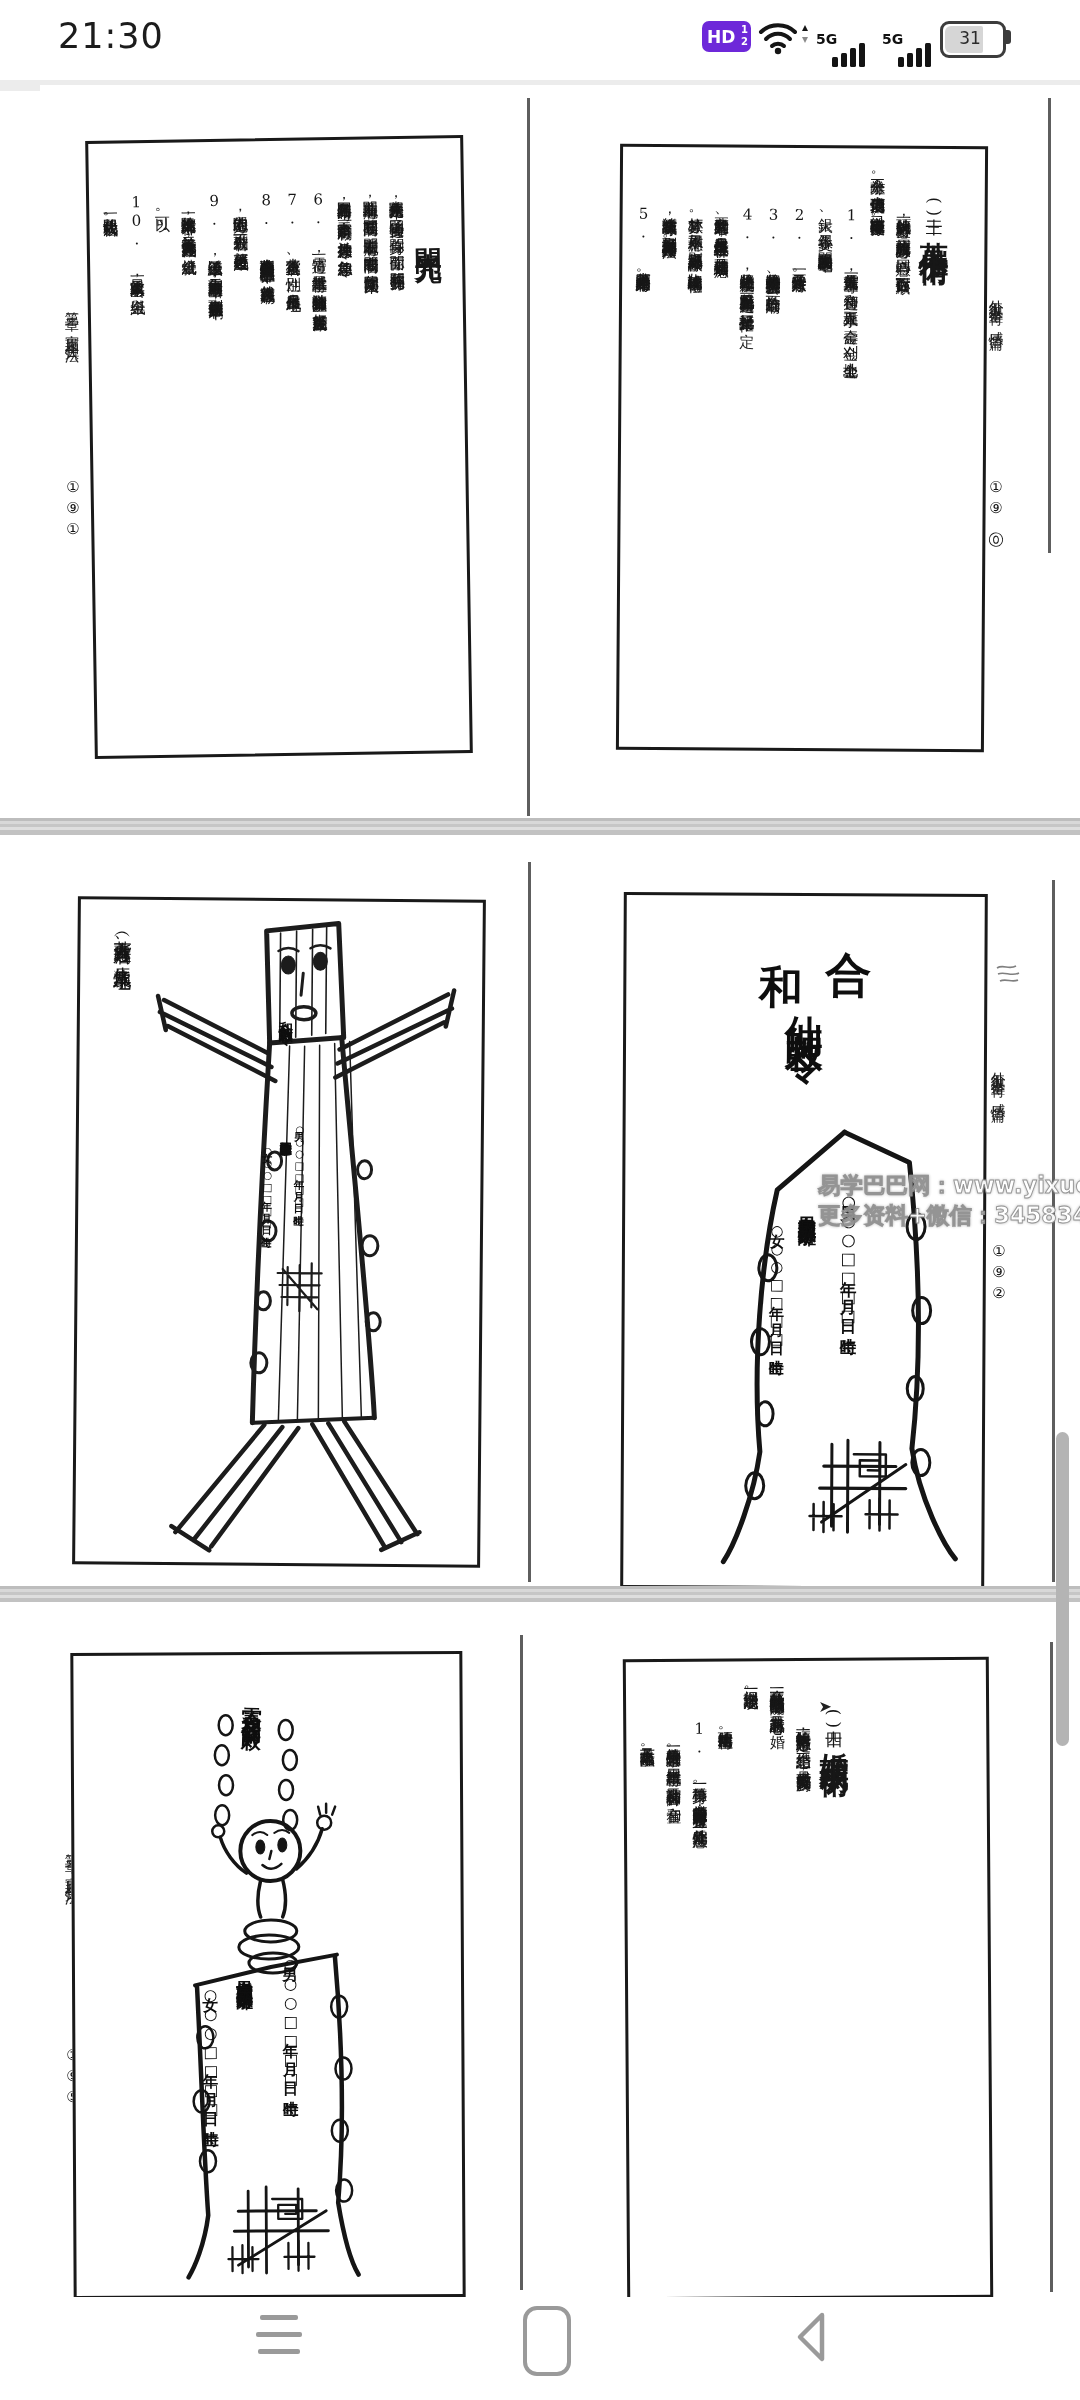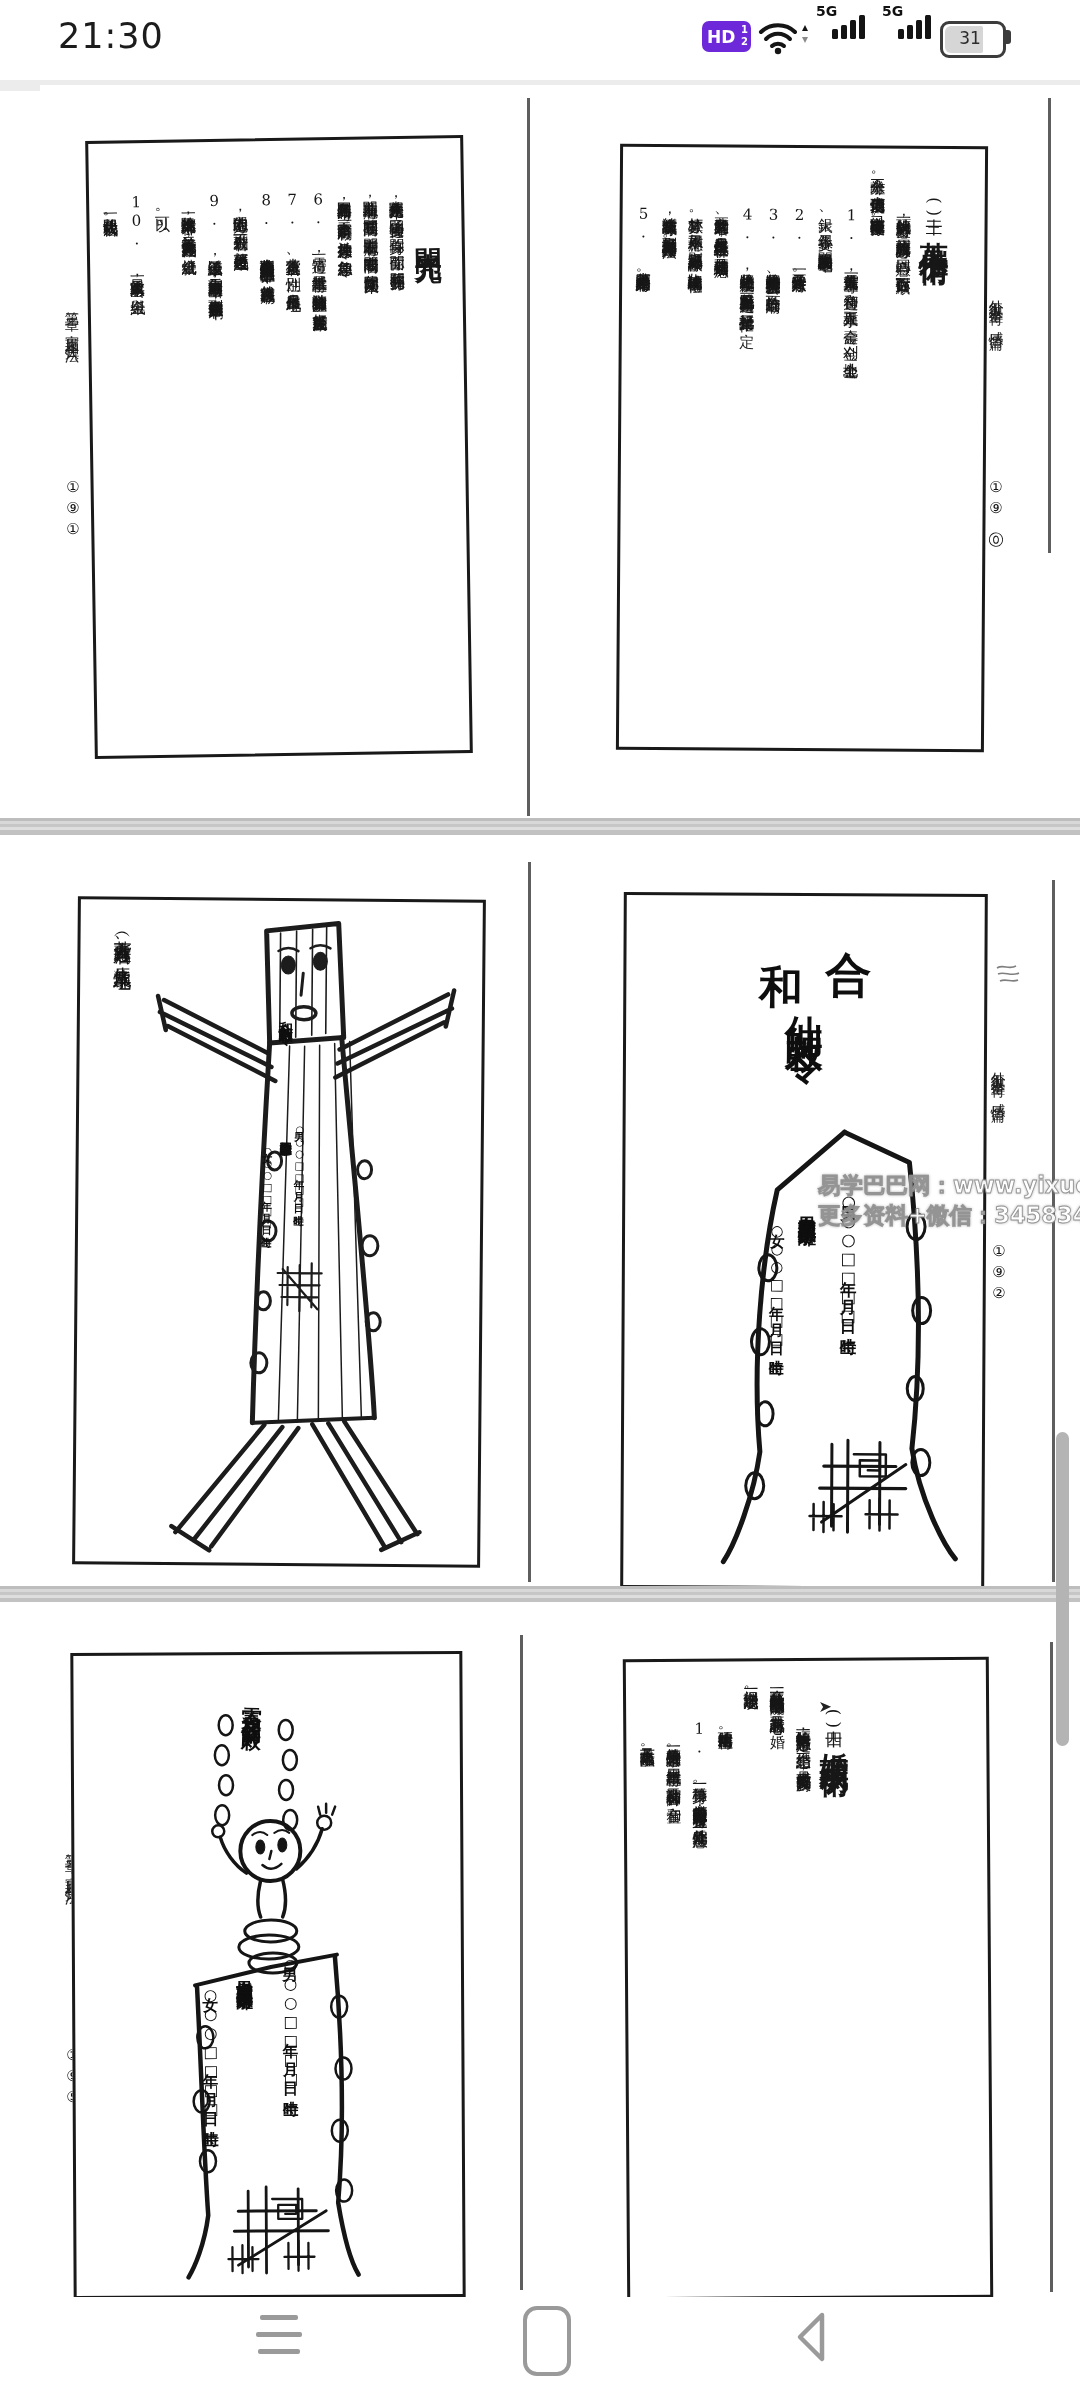--- a/index.html
+++ b/index.html
@@ -9,21 +9,21 @@
 
   
   .statusbar{position:absolute;left:0;top:0;width:1080px;height:72px;background:#fff;
              font-family:"DejaVu Sans","Liberation Sans",sans-serif;color:#111;}
   .clock{position:absolute;left:58px;top:16px;font-size:35px;letter-spacing:1px;color:#1c1c1c;}
   .hdbadge{position:absolute;left:702px;top:21px;width:49px;height:31px;background:#6d28d9;border-radius:7px;color:#fff;}
   .hdbadge .hdtxt{position:absolute;left:5px;top:6px;font-size:17px;font-weight:700;letter-spacing:0;}
   .hdsub{position:absolute;right:3px;top:3px;display:flex;flex-direction:column;align-items:center;}
   .hdsub i{font-style:normal;font-size:10px;line-height:12px;font-weight:700;}
   .wifiwrap{position:absolute;left:758px;top:19px;width:52px;height:36px;}
-  .sig{position:absolute;top:4px;width:56px;height:38px;}
+  .sig{position:absolute;top:32px;width:56px;height:38px;}
   .sig1{left:816px;} .sig2{left:882px;}
   .g5label{position:absolute;left:0;top:-1px;font-size:14px;font-weight:700;color:#111;}
   .bars{position:absolute;left:13px;bottom:3px;display:flex;align-items:flex-end;}
   .bars b{display:inline-block;width:6px;margin-left:3px;background:#141414;border-radius:1.5px;}
   .bars .b1{height:10px;} .bars .b2{height:14px;} .bars .b3{height:19px;} .bars .b4{height:24px;}
   .battery{position:absolute;left:940px;top:21px;width:60px;height:31px;border:3px solid #3c3c3c;border-radius:9px;background:#fff;}
   .batfill{position:absolute;left:2px;top:2px;bottom:2px;width:38px;background:#d6d6d6;border-radius:6px 2px 2px 6px;}
   .batnum{position:absolute;left:0;top:4px;width:54px;text-align:center;font-size:17px;color:#2b2b2b;}
   .batnub{position:absolute;left:1005px;top:30px;width:6px;height:14px;background:#3c3c3c;border-radius:0 3px 3px 0;}
 

